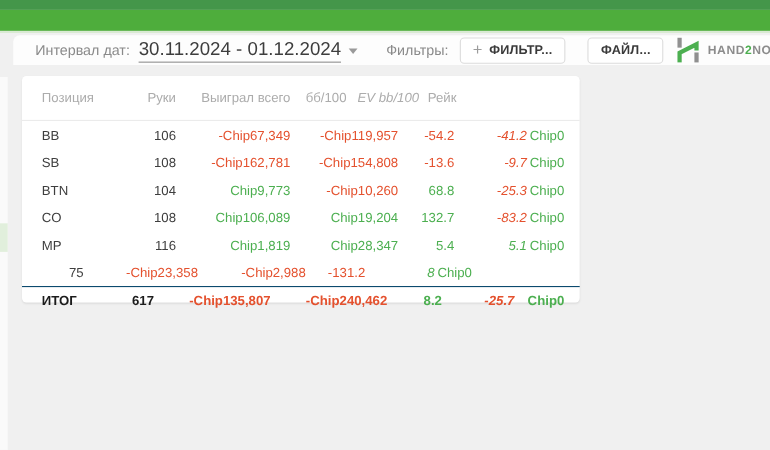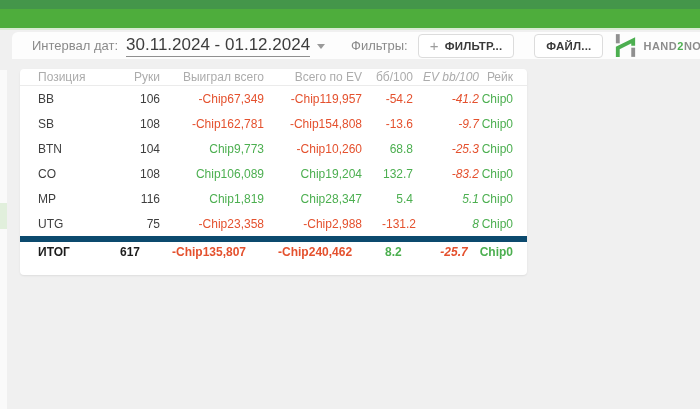--- a/index.html
+++ b/index.html
@@ -29,23 +29,23 @@
          letter-spacing:.2px; white-space:nowrap; }
   .btn + .btn { margin-left:20px; }
   .plus { color:#9c9c9c; font-size:15px; font-weight:400; line-height:1; }
   .logo { display:flex; align-items:center; margin-left:12px; cursor:pointer; }
   .logo-text { font-size:11px; font-weight:bold; color:#8c8c8c; letter-spacing:.5px; margin-left:7px; white-space:nowrap; }
   .logo-text .accent { color:var(--accent,#4caf50); }
 
   
   .table-card { position:absolute; left:20px; top:69px; width:507px; height:206px; background:#fff;
                 border-radius:4px; box-shadow:0 1px 2px rgba(0,0,0,.08); }
-  .thead { display:flex; align-items:center; height:17px; border-bottom:1px solid #ebebeb; }
+  .thead { display:flex; align-items:center; height:41px; border-bottom:1px solid #ebebeb; }
   .row   { display:flex; align-items:center; height:25px; }
-  .row.total { border-top:6px solid #0c4a6e;gap:12px; }
+  .row.total { border-top:1px solid #0c4a6e;gap:12px; }
   .cell { font-size:12px; white-space:nowrap; overflow:visible; }
   .hcell { color:#acacac; cursor:pointer; }
   .c0 { width:84px;  text-align:left;  padding-left:18px; }
   .c1 { width:56px;  text-align:right; }
   .c2 { width:104px; text-align:right; }
   .c3 { width:98px;  text-align:right; }
   .c4 { width:51px;  text-align:right; }
   .c5 { width:66px;  text-align:right;font-style:italic; }
   .c6 { width:48px;  text-align:right; padding-right:14px; }
   .t-neutral { color:#3e3e3e; }
@@ -86,21 +86,20 @@
     </svg>
     <span class="logo-text"><span>HAND</span><span class="accent">2</span><span>NOTE.COM</span></span>
   </div>
 </div>
 
 <div class="table-card">
   <div class="thead" id="thead">
       <span class="cell hcell c0">Позиция</span>
       <span class="cell hcell c1">Руки</span>
       <span class="cell hcell c2">Выиграл всего</span>
-      <span class="cell hcell c3">Всего по EV</span>
       <span class="cell hcell c4">бб/100</span>
       <span class="cell hcell c5">EV bb/100</span>
       <span class="cell hcell c6">Рейк</span>
     </div>
   <div id="tbody">
       <div class="row">
         <span class="cell c0 t-neutral">BB</span>
         <span class="cell c1 t-neutral">106</span>
         <span class="cell c2 t-neg">-Chip67,349</span>
         <span class="cell c3 t-neg">-Chip119,957</span>
@@ -138,21 +137,20 @@
       <div class="row">
         <span class="cell c0 t-neutral">MP</span>
         <span class="cell c1 t-neutral">116</span>
         <span class="cell c2 t-pos">Chip1,819</span>
         <span class="cell c3 t-pos">Chip28,347</span>
         <span class="cell c4 t-pos">5.4</span>
         <span class="cell c5 t-pos">5.1</span>
         <span class="cell c6 t-pos">Chip0</span>
       </div>
       <div class="row">
-        <span class="cell c0 t-neutral">UTG</span>
         <span class="cell c1 t-neutral">75</span>
         <span class="cell c2 t-neg">-Chip23,358</span>
         <span class="cell c3 t-neg">-Chip2,988</span>
         <span class="cell c4 t-neg">-131.2</span>
         <span class="cell c5 t-pos">8</span>
         <span class="cell c6 t-pos">Chip0</span>
       </div>
       <div class="row total">
         <span class="cell c0 t-neutral">ИТОГ</span>
         <span class="cell c1 t-neutral">617</span>

